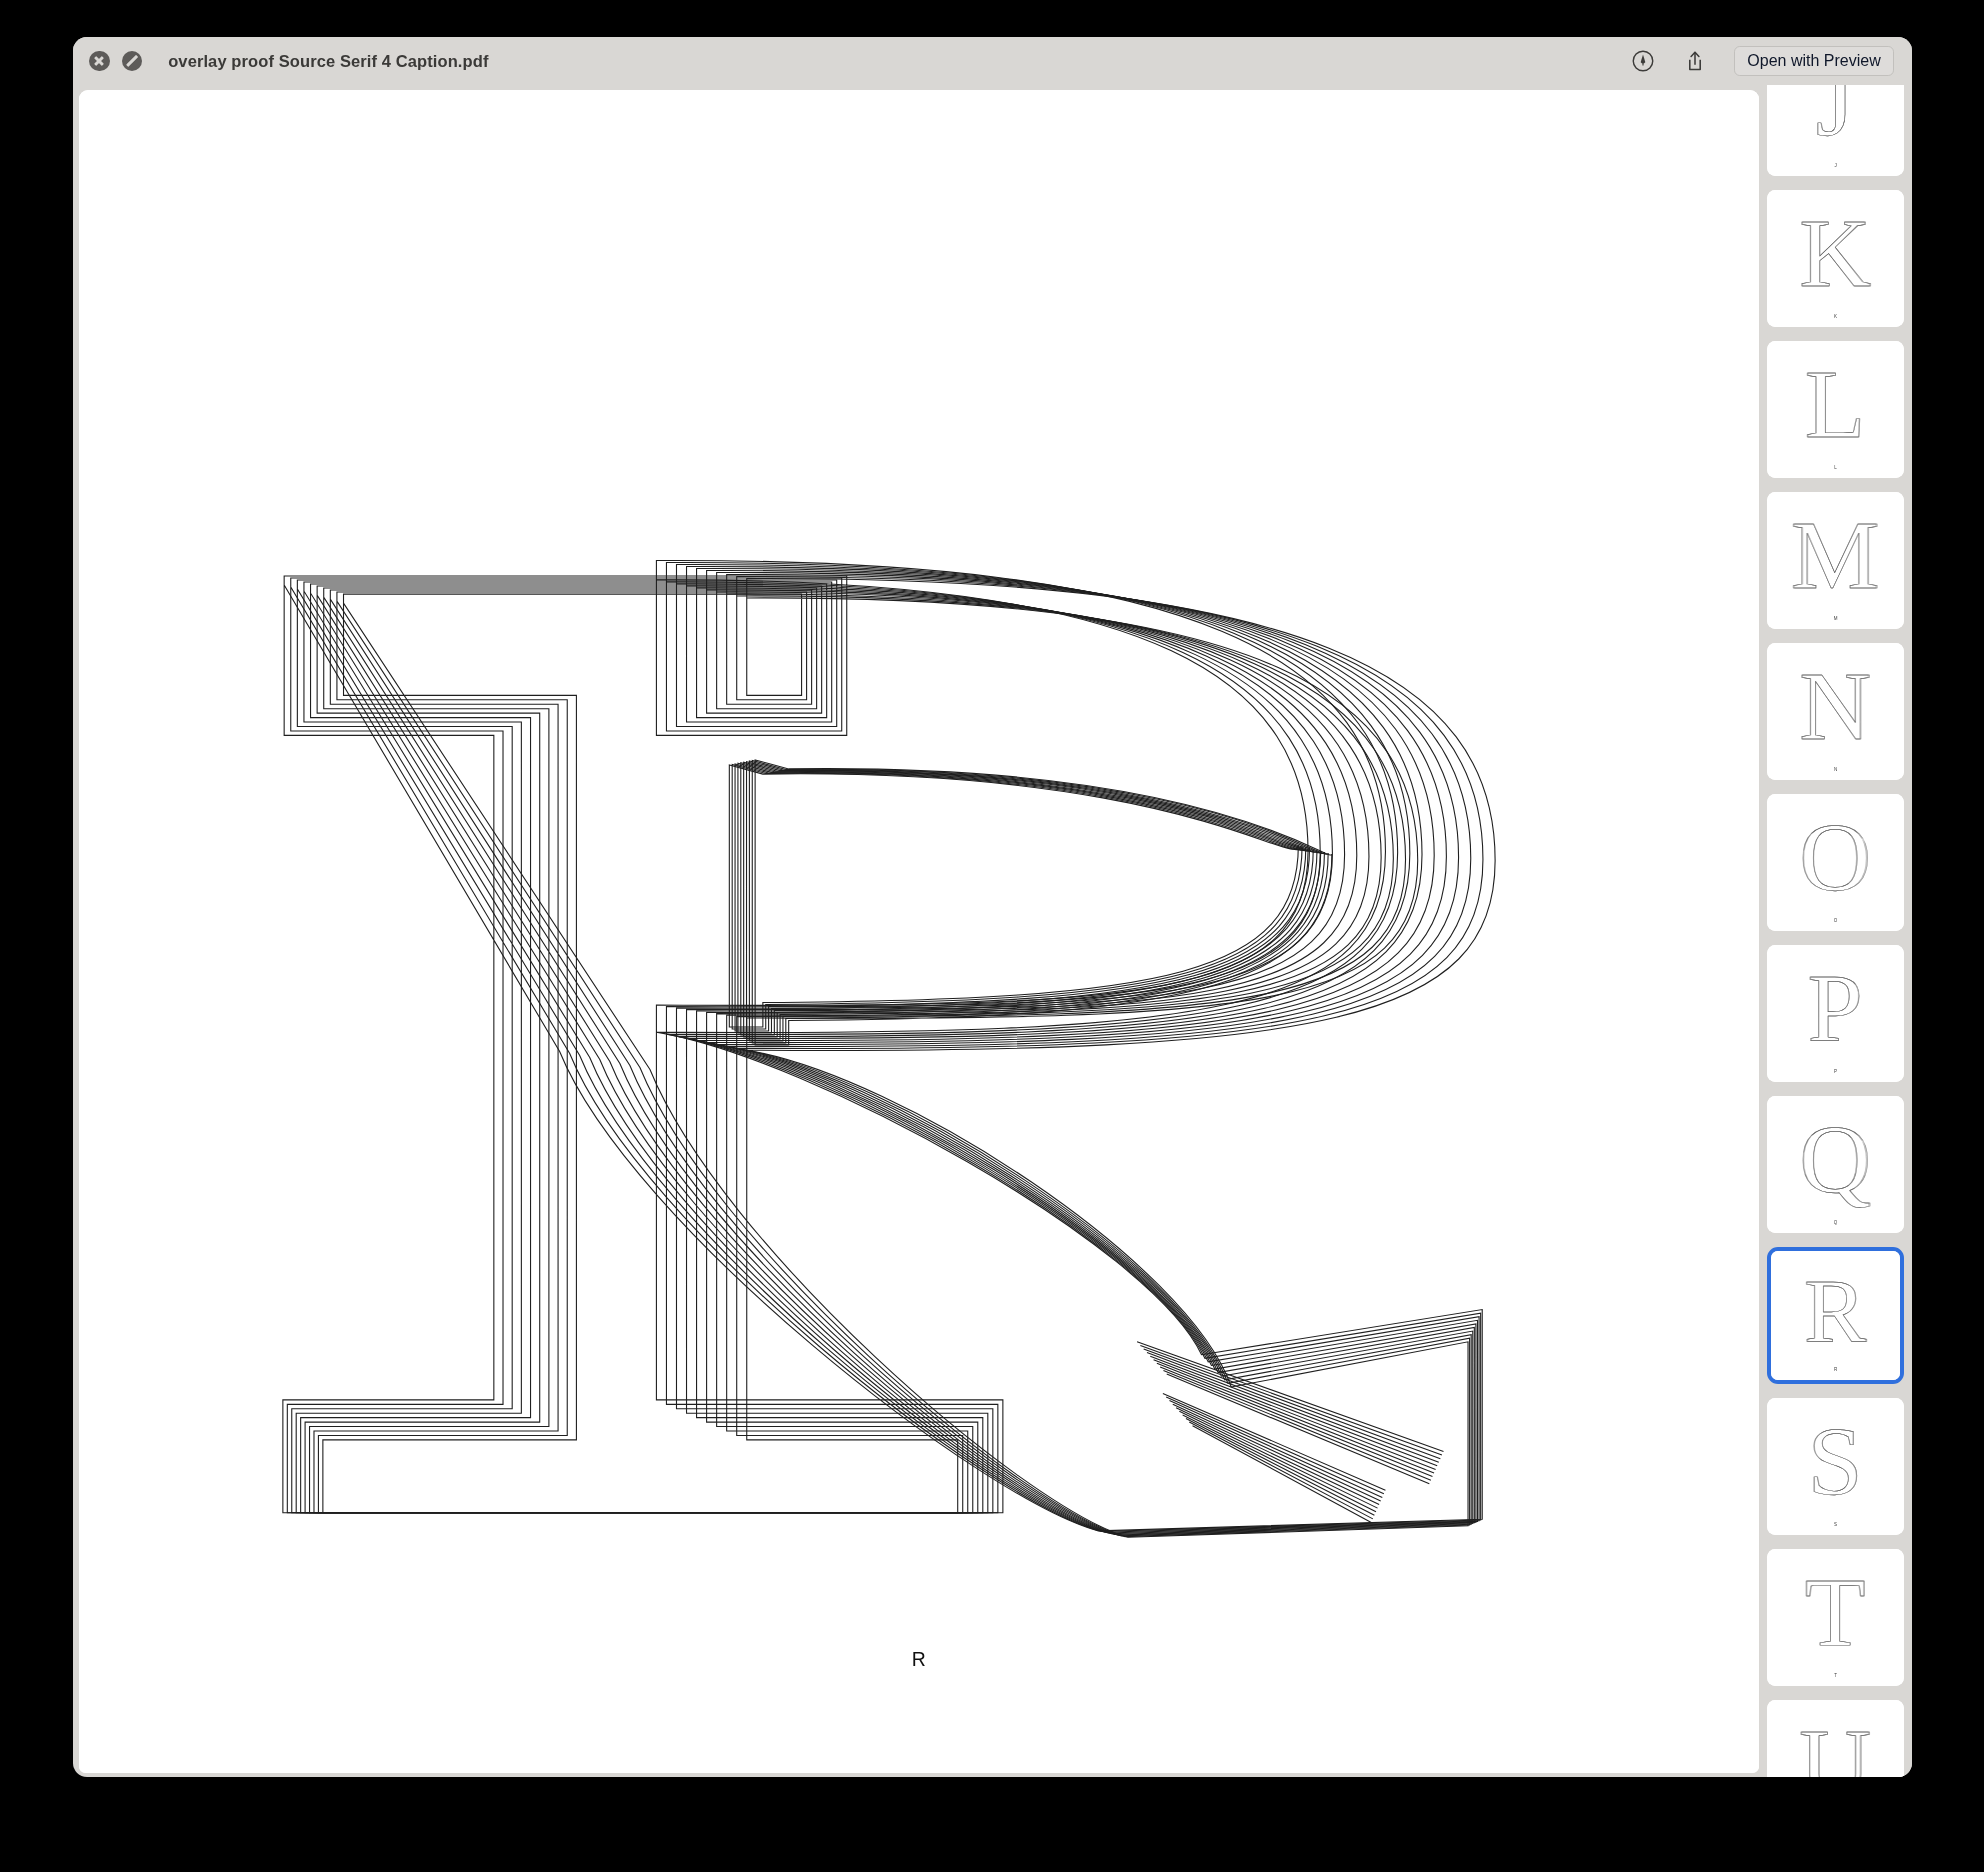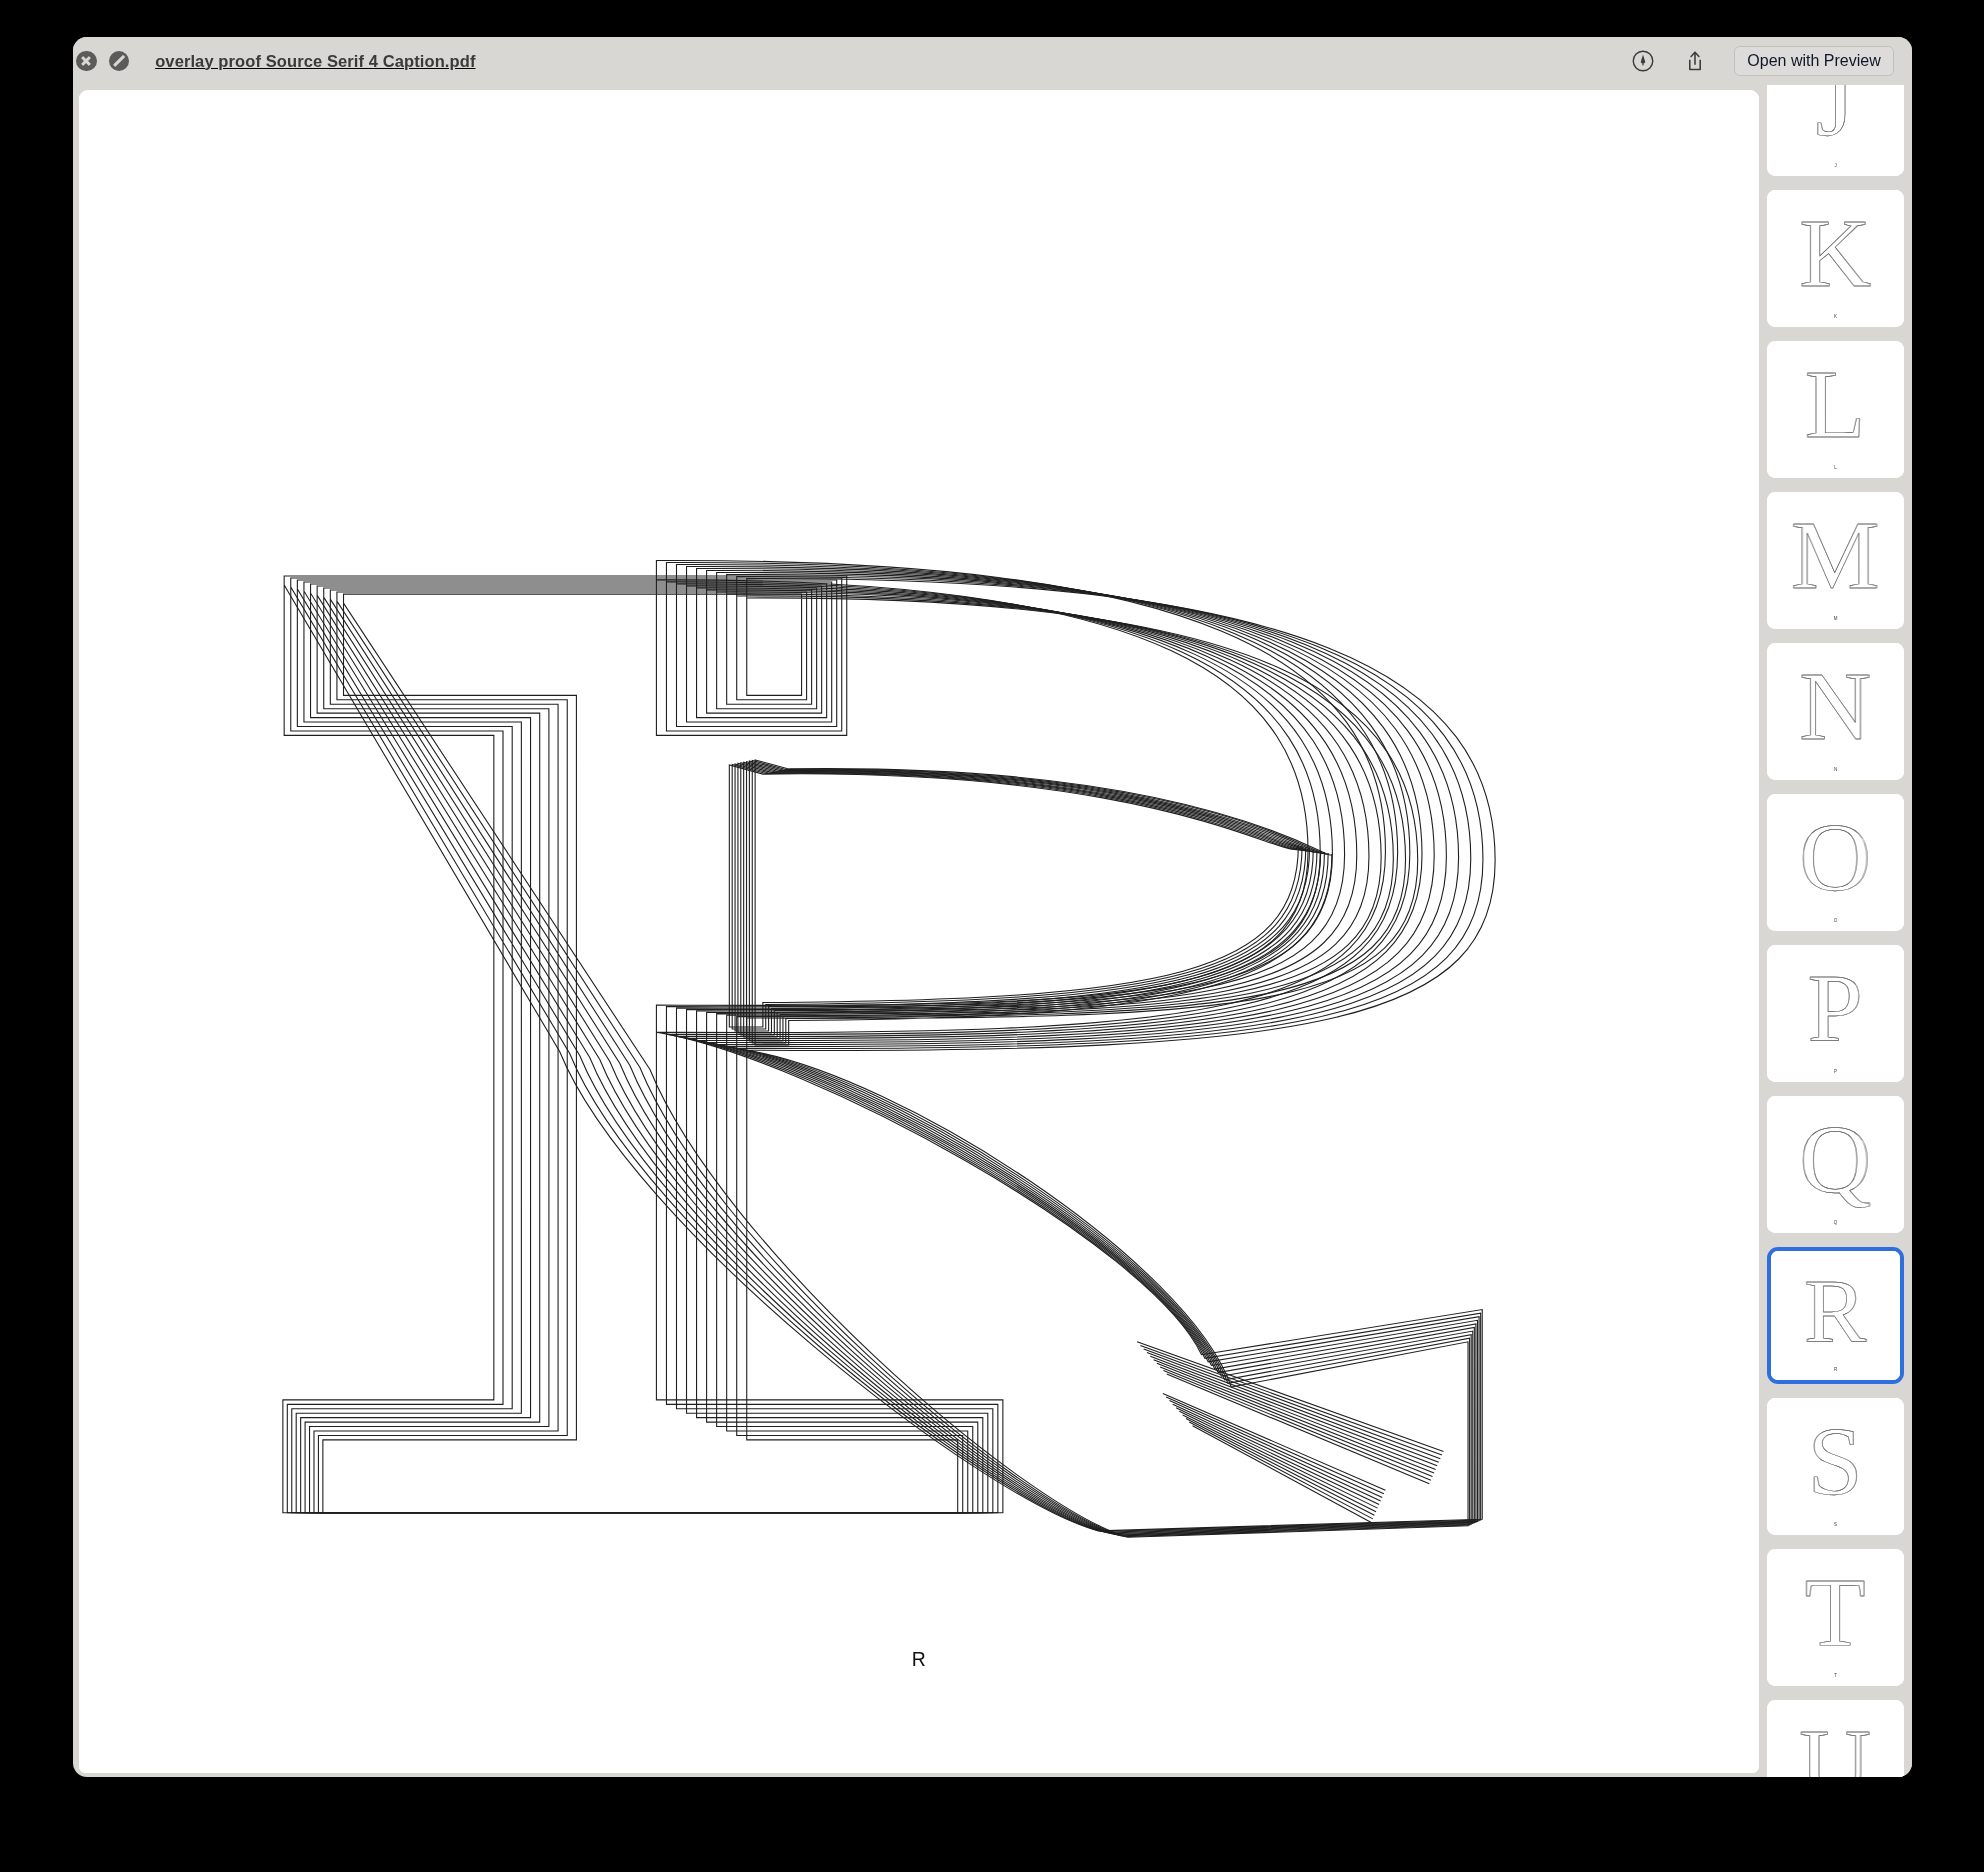--- a/index.html
+++ b/index.html
@@ -33,22 +33,21 @@
     height: 48px;
     background: #d9d7d4;
     display: flex;
     align-items: center;
   }
 
   .tb-left {
     display: flex;
     align-items: center;
     gap: 12px;
-    padding-left: 3px;
-    text-decoration: underline;
+    padding-left: 16px;
   }
 
   .circle-btn {
     width: 20.6px; height: 20.6px;
     border-radius: 50%;
     background: #5d5b59;
     position: relative;
     flex: none;
     cursor: default;
   }

